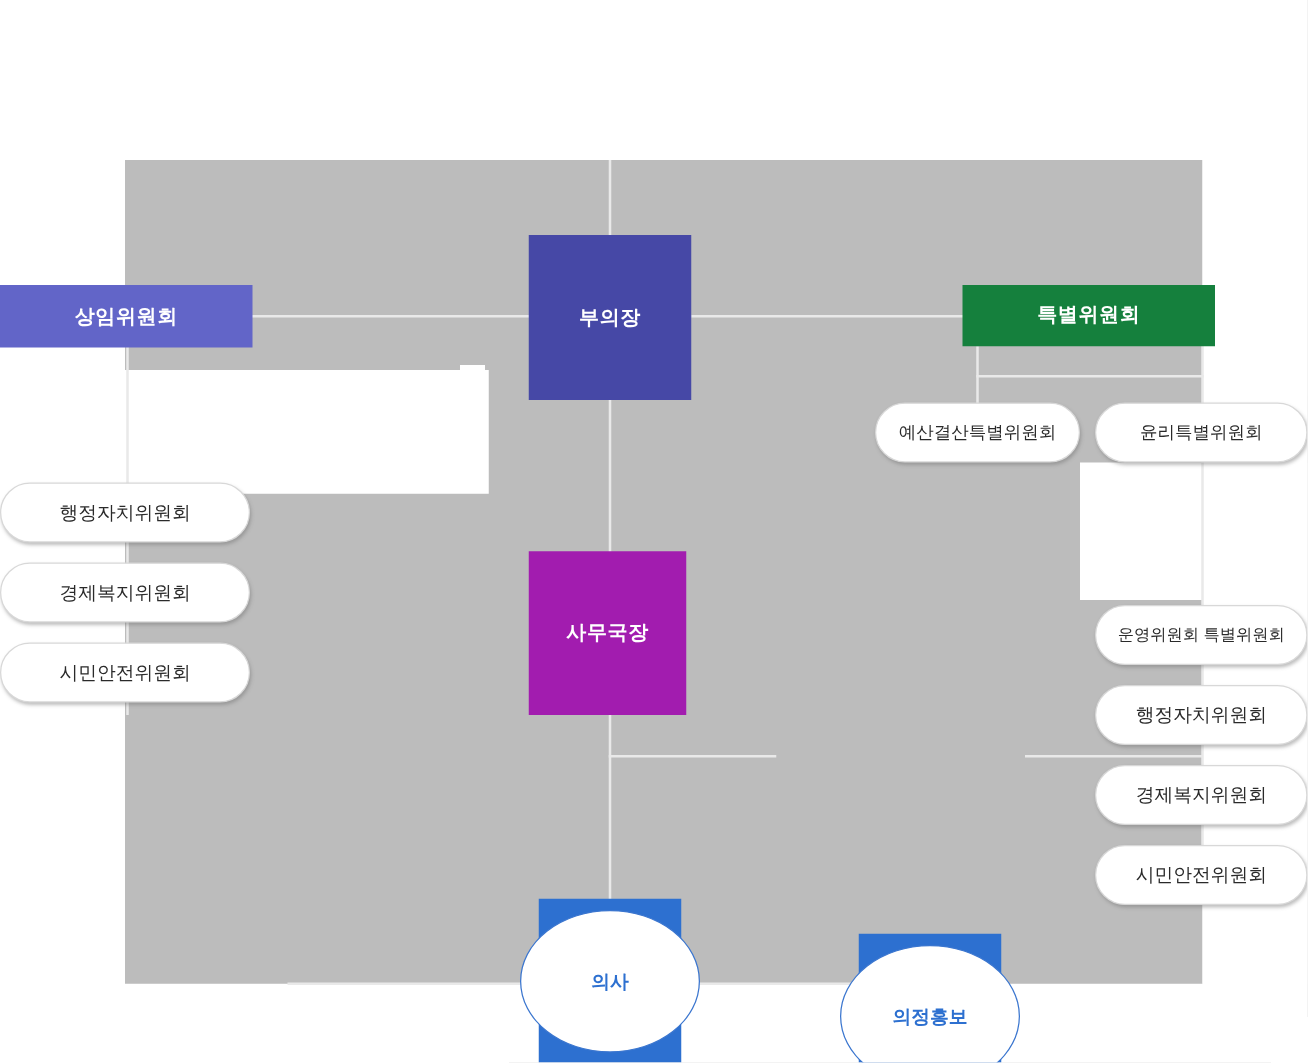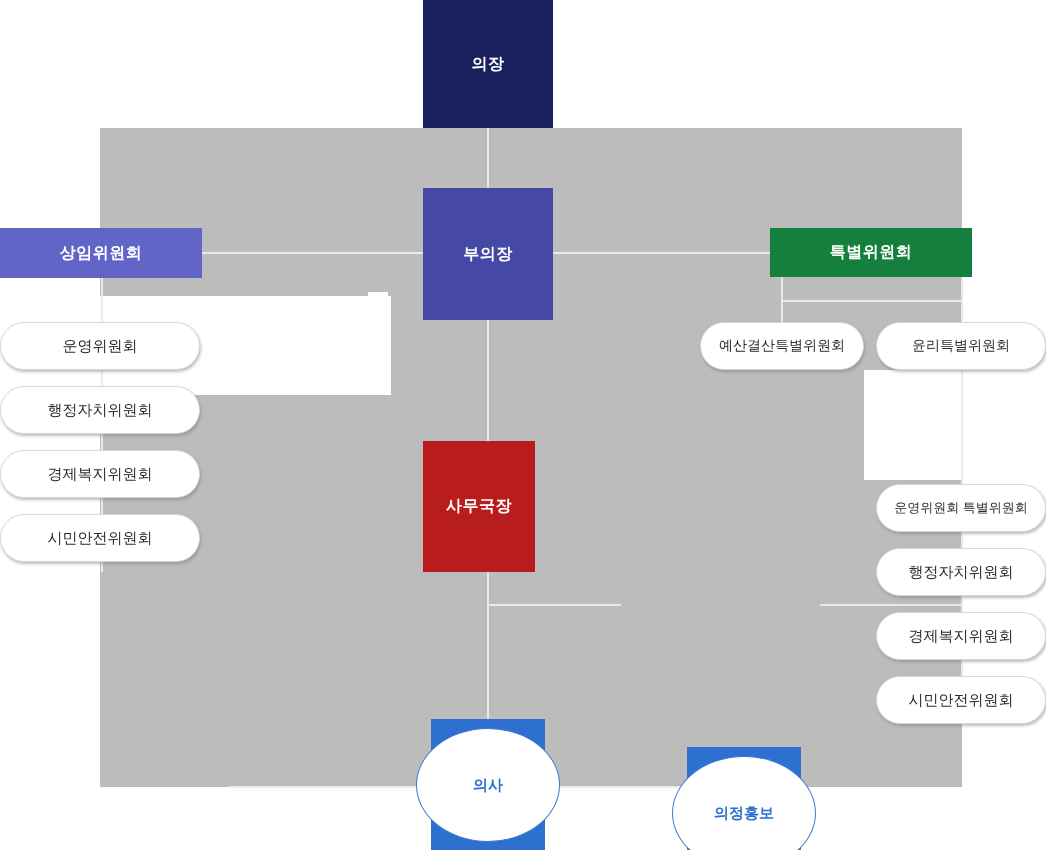--- a/index.html
+++ b/index.html
@@ -82,21 +82,21 @@
     align-items: center;
     justify-content: center;
     color: #ffffff;
     font-weight: bold;
     font-size: 16px;
     letter-spacing: .5px;
     box-sizing: border-box;
   }
   .box-chair   { left: 423px; top: 0px;   width: 130px; height: 128px; background: #1a1f5e; }
   .box-vice    { left: 423px; top: 188px; width: 130px; height: 132px; background: #4648a6; }
-  .box-sec     { left: 423px; top: 441px; width: 112px; height: 131px; background: #b91c1c; }
+  .box-sec     { left: 423px; top: 441px; width: 126px; height: 131px; background: #a21caf; }
   .box-expert  { left: 619px; top: 580px; width: 202px; height: 50px;  background: #3fc0dd; }
 
   .bar-standing { left: 0px;   top: 228px; width: 202px; height: 50px; background: #6265c8; }
   .bar-special  { left: 770px; top: 228px; width: 202px; height: 49px; background: #15803d; }
 
   
   .pill {
     position: absolute;
     display: flex;
     align-items: center;
@@ -176,44 +176,38 @@
   <div class="line-h" style="left:553px; top:252px; width:310px;"></div>
   <div class="line-v" style="left:961px; top:252px; height:460px;"></div>
   <div class="line-h" style="left:781px; top:300px; width:182px;"></div>
   <div class="line-v" style="left:781px; top:277px; height:46px;"></div>
 
   <div class="line-h" style="left:487px; top:604px; width:134px;"></div>
   <div class="line-h" style="left:820px; top:604px; width:142px;"></div>
 
   <div class="line-h" style="left:230px; top:786px; width:514px;"></div>
 
-  <div class="node-box box-chair">
-    <span>의장</span>
-  </div>
 
   <div class="node-box box-vice">
     <span>부의장</span>
   </div>
 
   <div class="node-box box-sec">
     <span>사무국장</span>
   </div>
 
 
   <div class="node-box bar-standing">
     <span>상임위원회</span>
   </div>
 
   <div class="node-box bar-special">
     <span>특별위원회</span>
   </div>
 
-  <div class="pill pill-left pill-l1">
-    <span>운영위원회</span>
-  </div>
   <div class="pill pill-left pill-l2">
     <span>행정자치위원회</span>
   </div>
   <div class="pill pill-left pill-l3">
     <span>경제복지위원회</span>
   </div>
   <div class="pill pill-left pill-l4">
     <span>시민안전위원회</span>
   </div>
 

